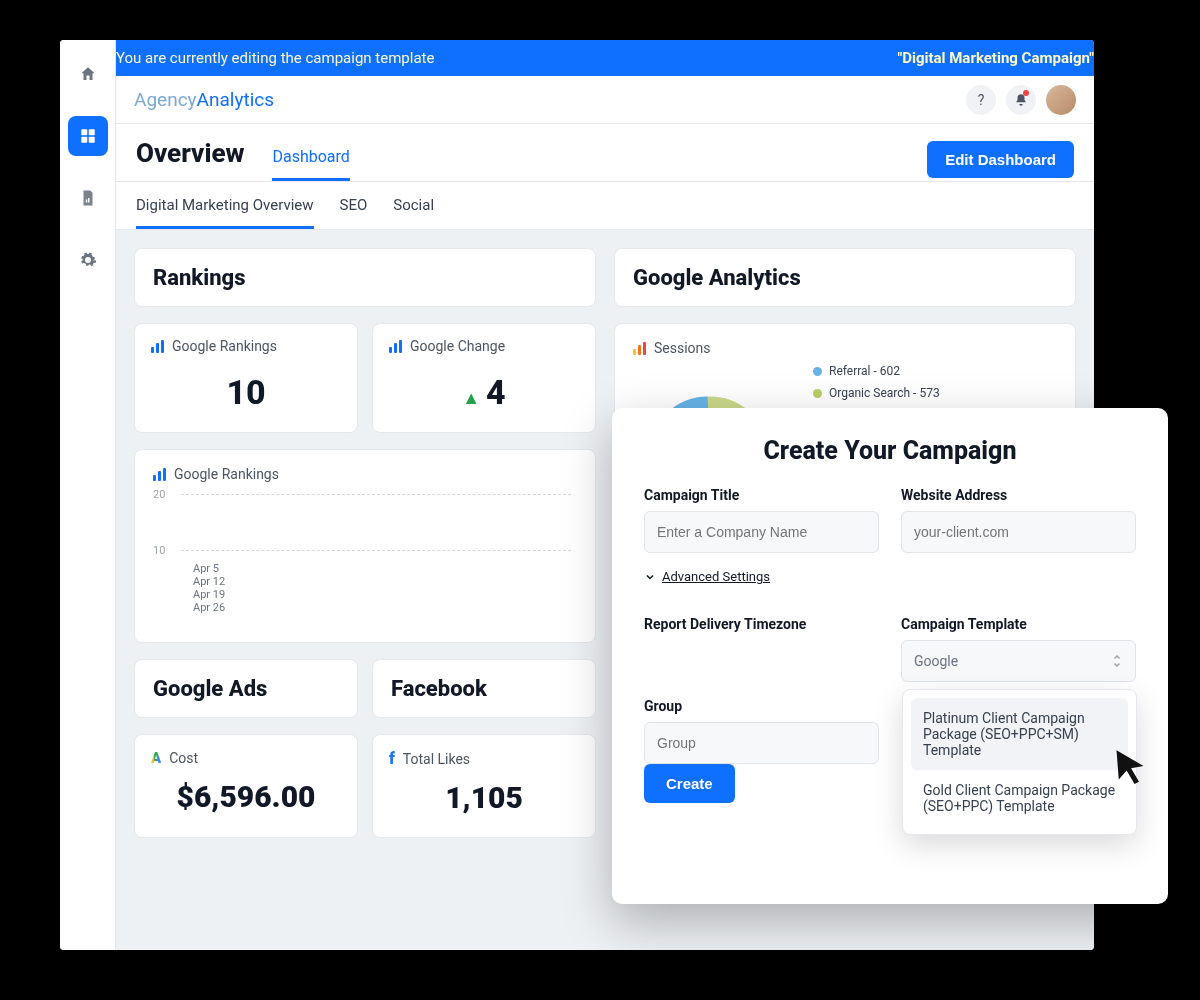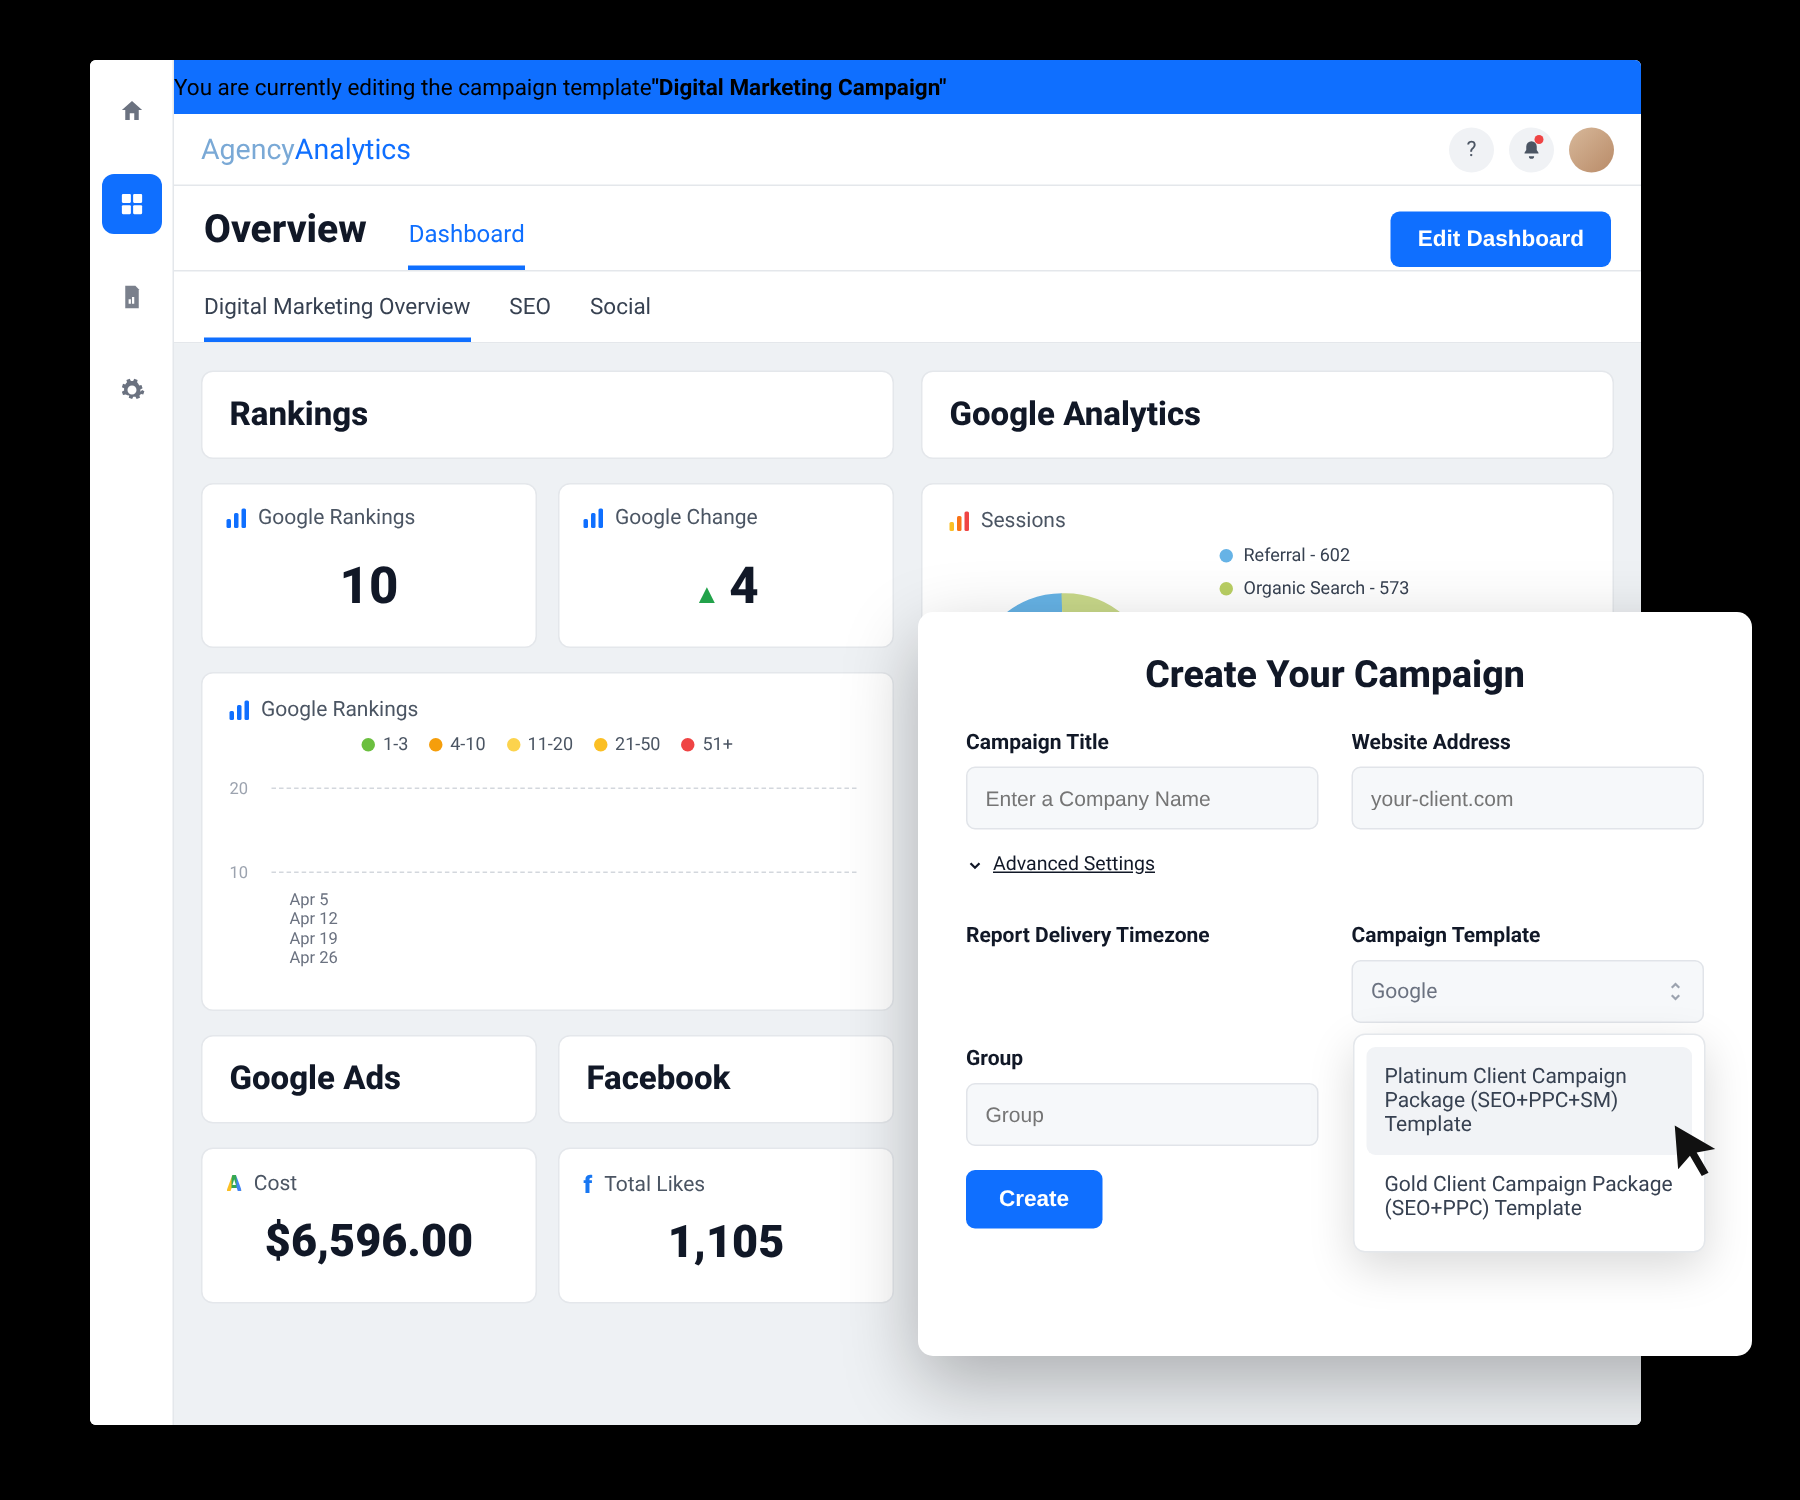--- a/index.html
+++ b/index.html
@@ -30,22 +30,22 @@
   }
   .sidebar-btn {
     width: 40px; height: 40px; border-radius: 8px;
     display: flex; align-items: center; justify-content: center;
     color: #6b7280; cursor: pointer;
   }
   .sidebar-btn.active { background: #0f6fff; color: #fff; }
   
   .main { flex: 1; display: flex; flex-direction: column; }
   .banner {
-    background: #0f6fff; color: #000000; height: 36px;
-    display: flex; align-items: center; justify-content: flex-start;
+    background: #0f6fff; color: #fef9c3; height: 36px;
+    display: flex; align-items: center; justify-content: space-between;
     font-size: 15px;
   }
   .banner b { font-weight: 700; }
   
   .topbar {
     height: 48px; border-bottom: 1px solid #e4e7eb;
     display: flex; align-items: center; padding: 0 18px;
     justify-content: space-between;
   }
   .logo { font-size: 19px; font-weight: 400; color: #0f6fff; }
@@ -149,21 +149,21 @@
   .modal h2 { font-size: 25px; font-weight: 800; color: #111827; text-align: center; margin-bottom: 22px; }
   .formgrid { display: grid; grid-template-columns: 1fr 1fr; gap: 16px 22px; }
   .formgrid label { font-size: 14px; font-weight: 700; color: #111827; display: block; margin-bottom: 8px; }
   .formgrid input, .formgrid .select {
     width: 100%; height: 42px; border: 1px solid #e1e4e9; background: #f6f8fa;
     border-radius: 6px; padding: 0 12px; font-size: 14px; color: #6b7280;
   }
   .select { display:flex; align-items:center; justify-content:space-between; cursor:pointer; position:relative;}
   .adv { grid-column: 1 / -1; font-size: 13px; color: #111827; text-decoration: underline; display:flex; align-items:center; gap:6px; cursor:pointer;}
   .create-btn {
-    margin-top: 16px; background: #0f6fff; color:#fff; border:none;
+    margin-top: 0; background: #0f6fff; color:#fff; border:none;
     padding: 11px 22px; font-size: 15px; font-weight: 600; border-radius: 6px; cursor:pointer;
   }
   .dropdown {
     position: absolute; left: 0; right: -2px; top: 48px;
     background: #fff; border: 1px solid #e4e7eb; border-radius: 8px;
     box-shadow: 0 10px 30px rgba(0,0,0,.15); padding: 8px;
   }
   .dd-item {
     padding: 12px 12px; border-radius: 6px; font-size: 14px; color: #374151; cursor:pointer;
   }
@@ -280,42 +280,20 @@
           </div>
 
           <div class="card" style="padding-bottom:10px;">
             <div class="sc-label">
                 <span class="bars-icon">
                   <span></span>
                   <span></span>
                   <span></span>
                 </span>
                 <span>Google Rankings</span>
-              </div>
-            <div class="legend" id="chart-legend">
-                <div class="legend-item">
-                  <span class="legdot" style="background:#6bbf3f"></span>
-                  <span>1-3</span>
-                </div>
-                <div class="legend-item">
-                  <span class="legdot" style="background:#f59e0b"></span>
-                  <span>4-10</span>
-                </div>
-                <div class="legend-item">
-                  <span class="legdot" style="background:#fcd34d"></span>
-                  <span>11-20</span>
-                </div>
-                <div class="legend-item">
-                  <span class="legdot" style="background:#fbbf24"></span>
-                  <span>21-50</span>
-                </div>
-                <div class="legend-item">
-                  <span class="legdot" style="background:#ef4444"></span>
-                  <span>51+</span>
-                </div>
               </div>
             <div class="chartwrap">
               <div class="ylab" style="top:6px;" id="yl0">20</div>
               <div class="gridline" style="top:12px;"></div>
               <div class="ylab" style="top:62px;" id="yl1">10</div>
               <div class="gridline" style="top:68px;"></div>
               <div class="barsrow" id="barsrow">
                   <div class="colpair">
                     <div class="stackbar">
                       <div class="seg" style="height: 10%; background: rgb(239, 68, 68);"></div>

